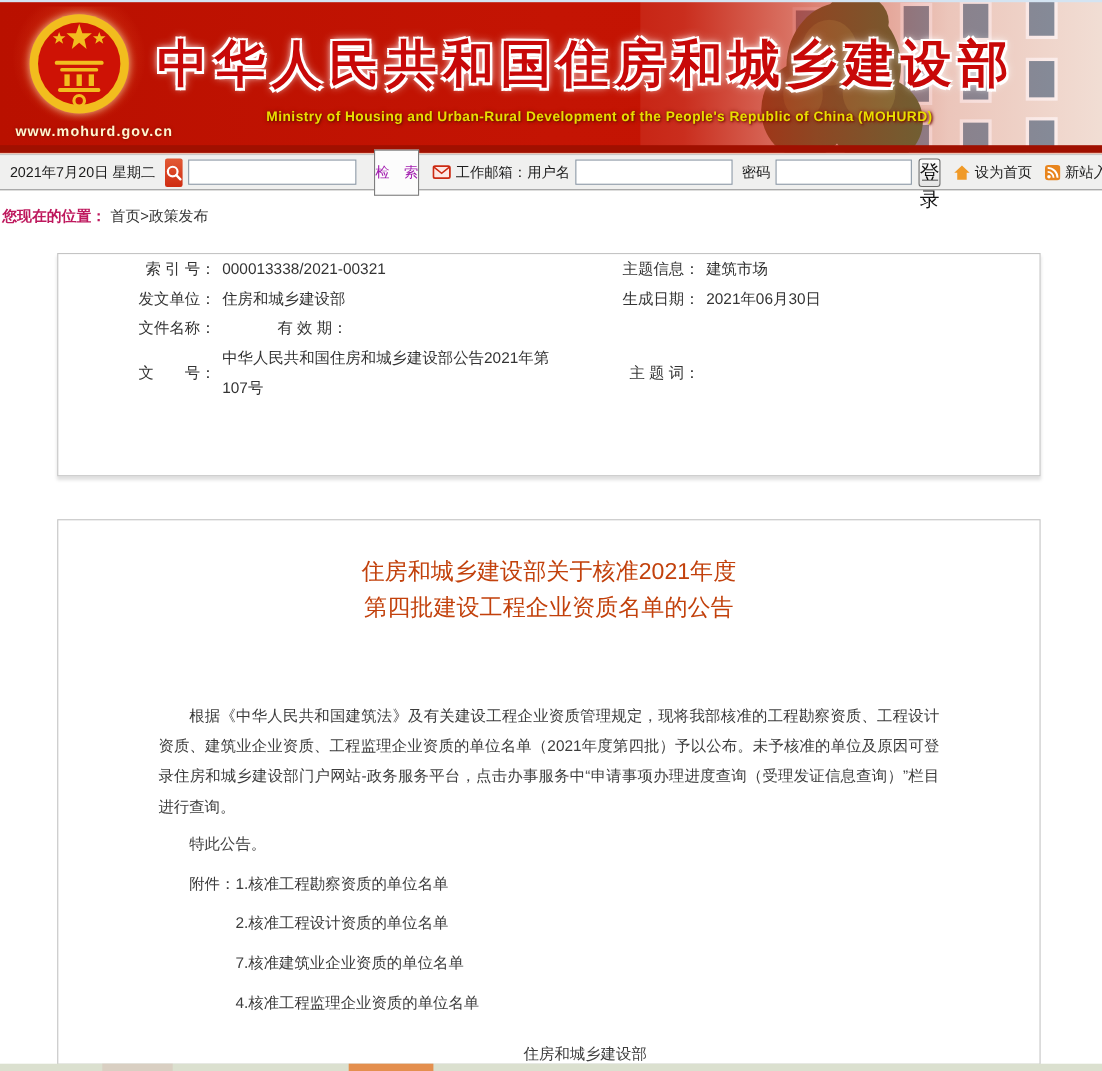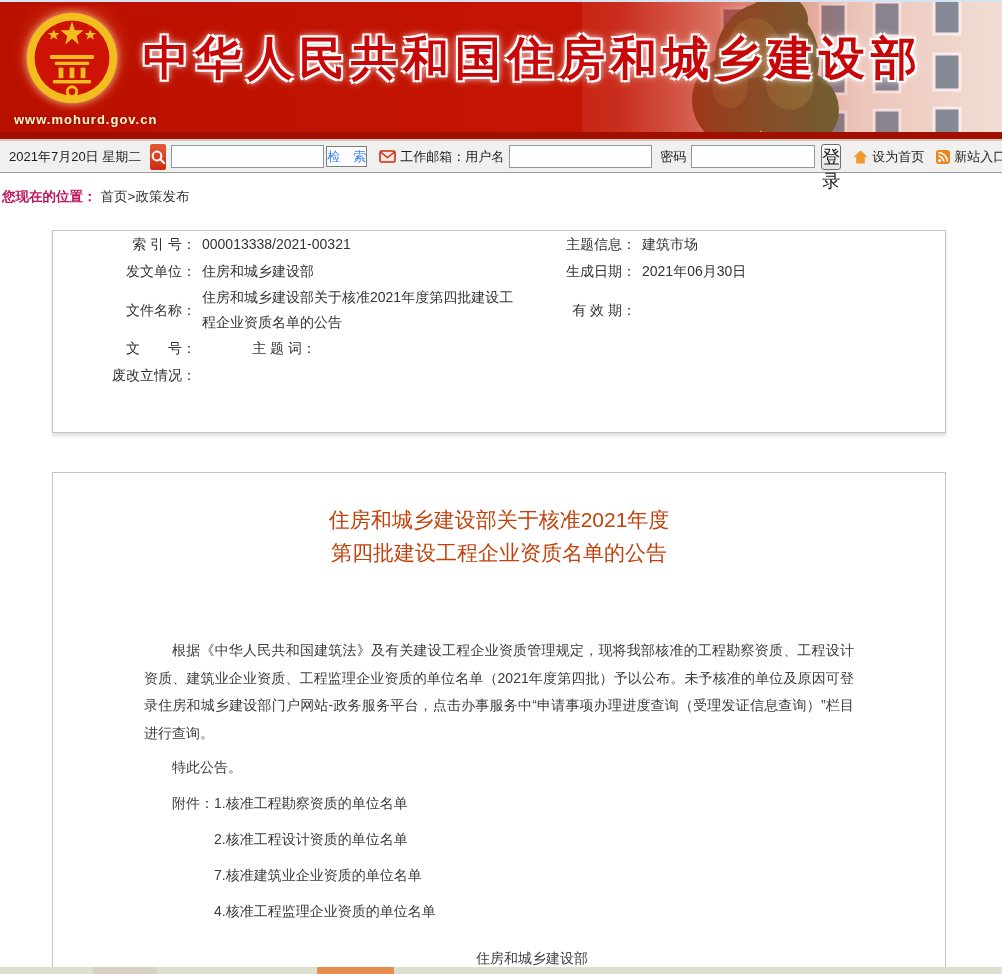--- a/index.html
+++ b/index.html
@@ -62,22 +62,22 @@
     width:26px; height:26px; border:0; border-radius:2px;
     background:linear-gradient(180deg,#e25a35,#cf2c12);
     display:flex; align-items:center; justify-content:center; cursor:pointer;
   }
   .tb-input {
     height:23px; border:1px solid #8a97a4; background:#fff; margin:0 0 0 5px;
     font-size:13px; padding:0 4px; font-family:inherit;
   }
   .inp-search { width:153px; }
   .btn-check {
-    height:21px; width:54px; margin-left:2px; border:1px solid #7d7d7d; background:#fcfcfc;
-    font-size:13px; font-family:inherit; cursor:pointer; white-space:nowrap; color:#3b82f6;
+    height:42px; width:54px; margin-left:16px; border:1px solid #7d7d7d; background:#fcfcfc;
+    font-size:13px; font-family:inherit; cursor:pointer; white-space:nowrap; color:#a21caf;
   }
   .tb-div { width:1px; height:22px; background:#555; margin:0 7px 0 5px; }
   .mail-ico { margin-right:4px; display:flex; }
   .tb-label { white-space:nowrap; }
   .inp-user { width:143px; margin-right:8px; }
   .lbl-pwd { margin-left:0; }
   .inp-pwd { width:124px; margin-right:6px; }
   .btn-login {
     height:26px; width:44px; border:1px solid #6e6e6e; border-radius:3px;
     background:linear-gradient(180deg,#ffffff,#e4e4e4); font-size:18px;
@@ -181,20 +181,21 @@
       <rect x="32" y="54" width="36" height="3.4" rx="1.5" fill="#f2bd1e"></rect>
       <rect x="36" y="60" width="5" height="11" fill="#f2bd1e"></rect>
       <rect x="47.5" y="60" width="5" height="11" fill="#f2bd1e"></rect>
       <rect x="59" y="60" width="5" height="11" fill="#f2bd1e"></rect>
       <rect x="30" y="73" width="40" height="3.6" rx="1.5" fill="#f2bd1e"></rect>
       <circle cx="50" cy="85" r="5" fill="none" stroke="#f2bd1e" stroke-width="3"></circle>
     </svg>
   </div>
   <div class="banner-url">www.mohurd.gov.cn</div>
   <div class="banner-title">中华人民共和国住房和城乡建设部</div>
+  <div class="banner-sub">Ministry of Housing and Urban-Rural Development of the People's Republic of China (MOHURD)</div>
 </div>
 
 <div class="toolbar">
   <span class="tb-date">2021年7月20日 星期二</span>
 
   <button class="search-btn">
     <svg width="16" height="16" viewBox="0 0 16 16">
       <circle cx="7" cy="7" r="4.4" fill="none" stroke="#ffffff" stroke-width="2"></circle>
       <line x1="10.3" y1="10.3" x2="14" y2="14" stroke="#ffffff" stroke-width="2.2" stroke-linecap="round"></line>
     </svg>
@@ -250,33 +251,27 @@
     <span class="m-v2">建筑市场</span>
   </div>
   <div class="m-row">
     <span class="m-l1">发文单位：</span>
     <span class="m-v1">住房和城乡建设部</span>
     <span class="m-l2">生成日期：</span>
     <span class="m-v2">2021年06月30日</span>
   </div>
   <div class="m-row m-wrap">
     <span class="m-l1">文件名称：</span>
-    <span class="m-v1">住房和城乡建设部关于核准2021年度第四批建设工程企业资质名单的公告</span>
     <span class="m-l2">有 效 期：</span>
     <span class="m-v2"></span>
   </div>
   <div class="m-row">
     <span class="m-l1">文　　号：</span>
+    <span class="m-v1">中华人民共和国住房和城乡建设部公告2021年第107号</span>
     <span class="m-l2">主 题 词：</span>
-    <span class="m-v2"></span>
-  </div>
-  <div class="m-row">
-    <span class="m-l1">废改立情况：</span>
-    <span class="m-v1"></span>
-    <span class="m-l2"></span>
     <span class="m-v2"></span>
   </div>
 </div>
 
 <div class="main-box">
   <div class="doc-title">
     <div>住房和城乡建设部关于核准2021年度</div>
     <div>第四批建设工程企业资质名单的公告</div>
   </div>
   <div class="doc-body">

